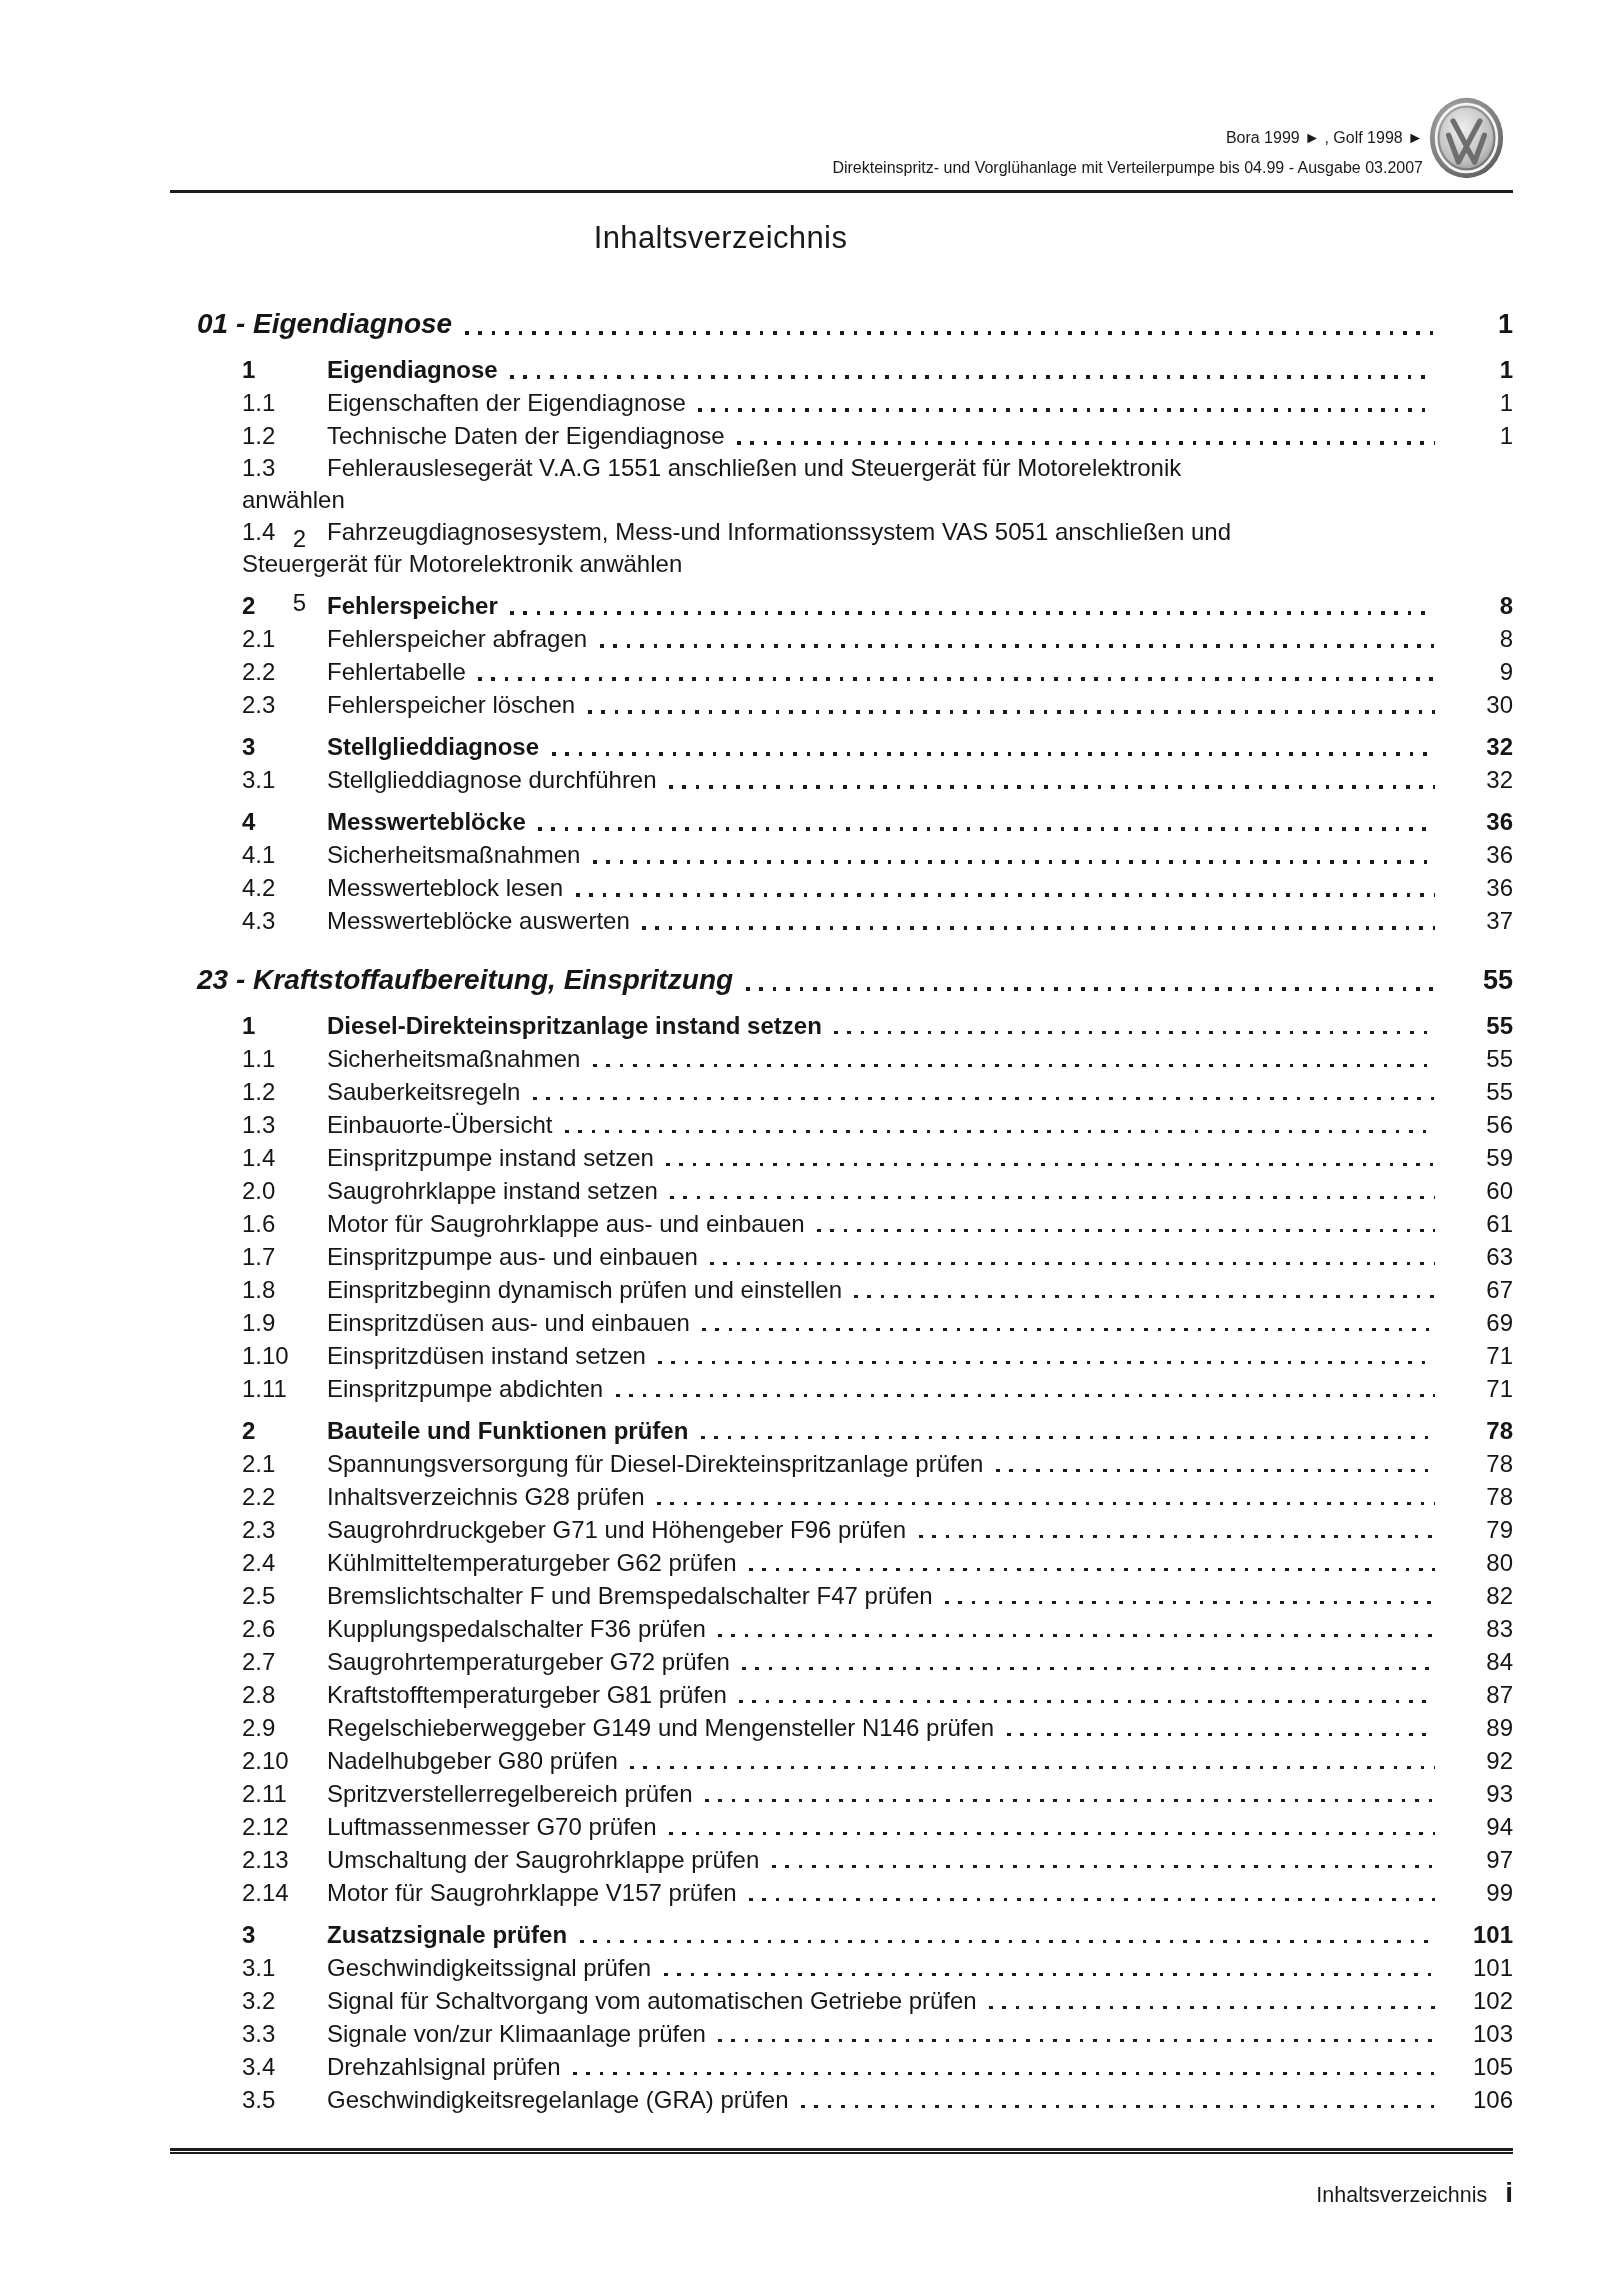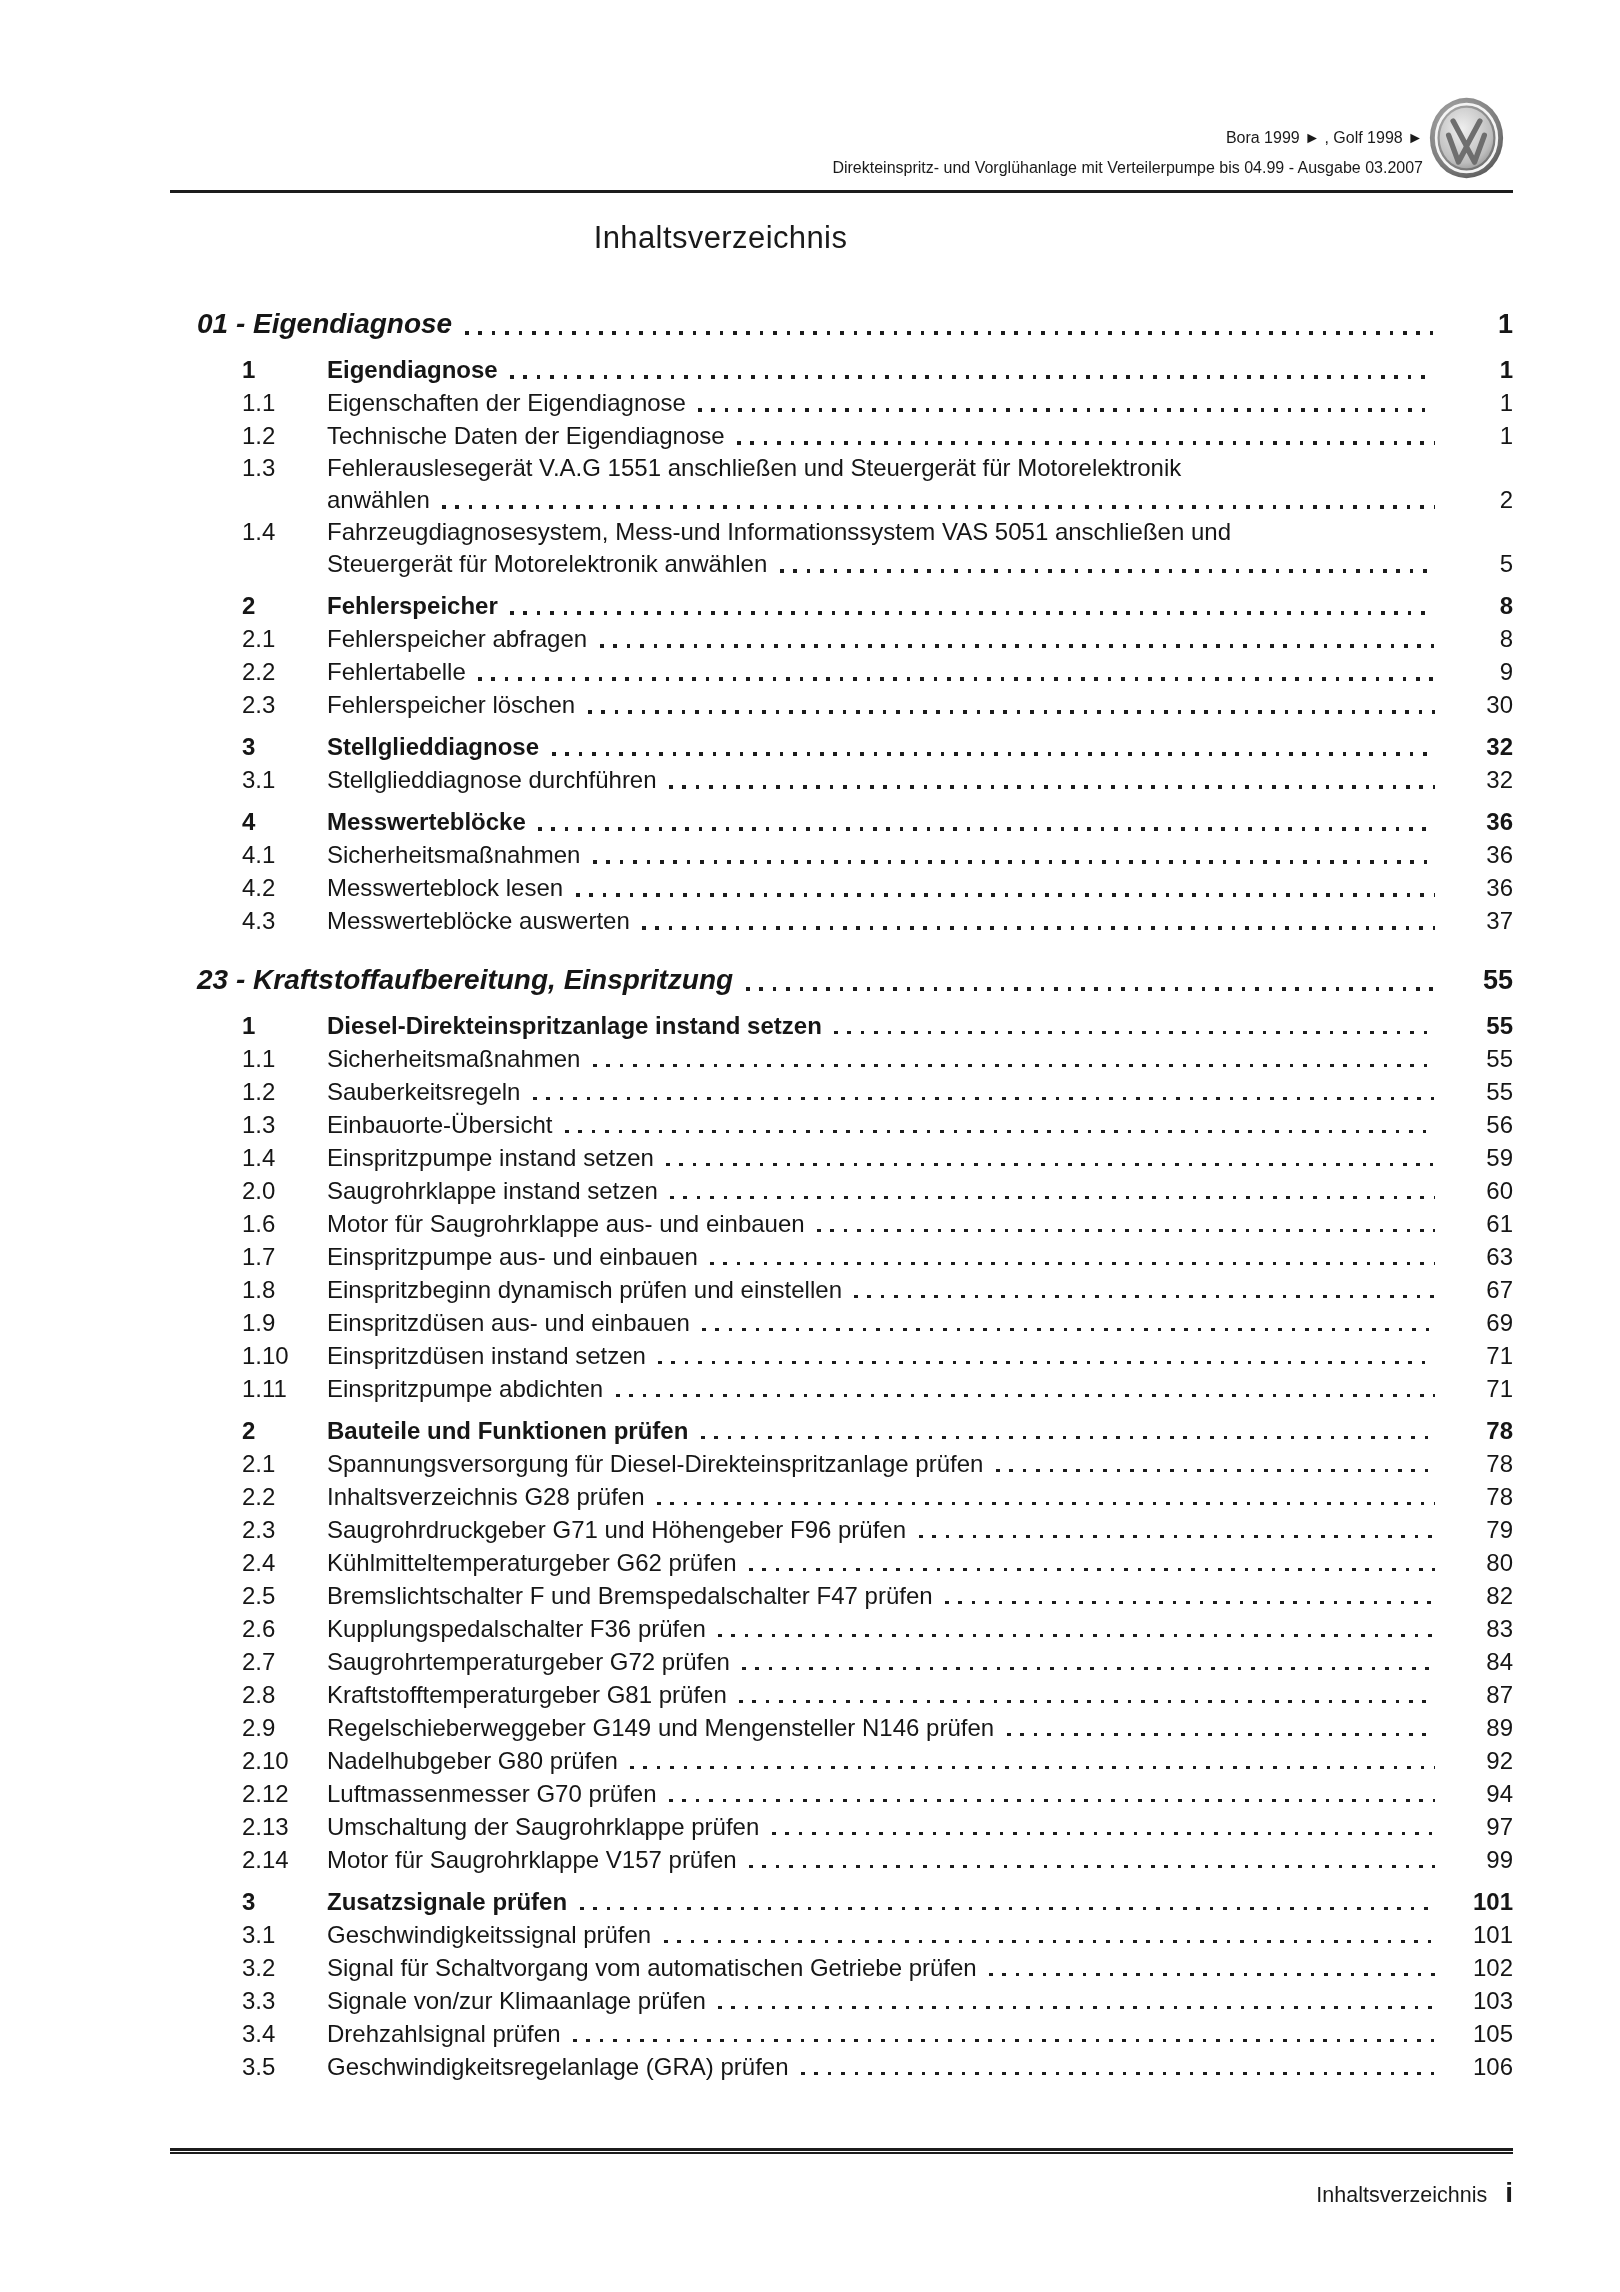--- a/index.html
+++ b/index.html
@@ -36,21 +36,21 @@
     font-size:28px;font-weight:bold;
   }
   .chapter-label{flex:none;white-space:nowrap;font-style:italic;}
   .entry-row{
     display:flex;align-items:baseline;
     height:33px;line-height:33px;
     padding-left:72px;font-size:24px;
   }
   .entry-row.lvl1{font-weight:bold;margin-top:9px;}
   .entry-row.cont-first{height:32px;line-height:32px;}
-  .entry-row.cont-line{height:32px;line-height:32px;}
+  .entry-row.cont-line{height:32px;line-height:32px;flex-direction:column;}
   .num{flex:none;width:85px;white-space:nowrap;}
   .text{flex:none;white-space:nowrap;}
   .leader{
     flex:1 1 auto;min-width:27px;height:3.6px;
     align-self:flex-end;margin:0 14.3px 7.2px 12.5px;
     background-image:repeating-linear-gradient(90deg,#1c1c1c 0,#1c1c1c 3.6px,transparent 3.6px,transparent 13.4px);
   }
   .chapter-row .leader{margin-bottom:9px;}
   .page-num{flex:none;width:64px;text-align:right;white-space:nowrap;}
   .chapter-page{font-size:27px;}
@@ -347,20 +347,26 @@
           <span class="leader"></span>
           <span class="page-num">89</span>
         </div>
         <div class="entry-row">
           <span class="num">2.10</span>
           <span class="text">Nadelhubgeber G80 prüfen</span>
           <span class="leader"></span>
           <span class="page-num">92</span>
         </div>
         <div class="entry-row">
+          <span class="num">2.11</span>
+          <span class="text">Spritzverstellerregelbereich prüfen</span>
+          <span class="leader"></span>
+          <span class="page-num">93</span>
+        </div>
+        <div class="entry-row">
           <span class="num">2.12</span>
           <span class="text">Luftmassenmesser G70 prüfen</span>
           <span class="leader"></span>
           <span class="page-num">94</span>
         </div>
         <div class="entry-row">
           <span class="num">2.13</span>
           <span class="text">Umschaltung der Saugrohrklappe prüfen</span>
           <span class="leader"></span>
           <span class="page-num">97</span>

